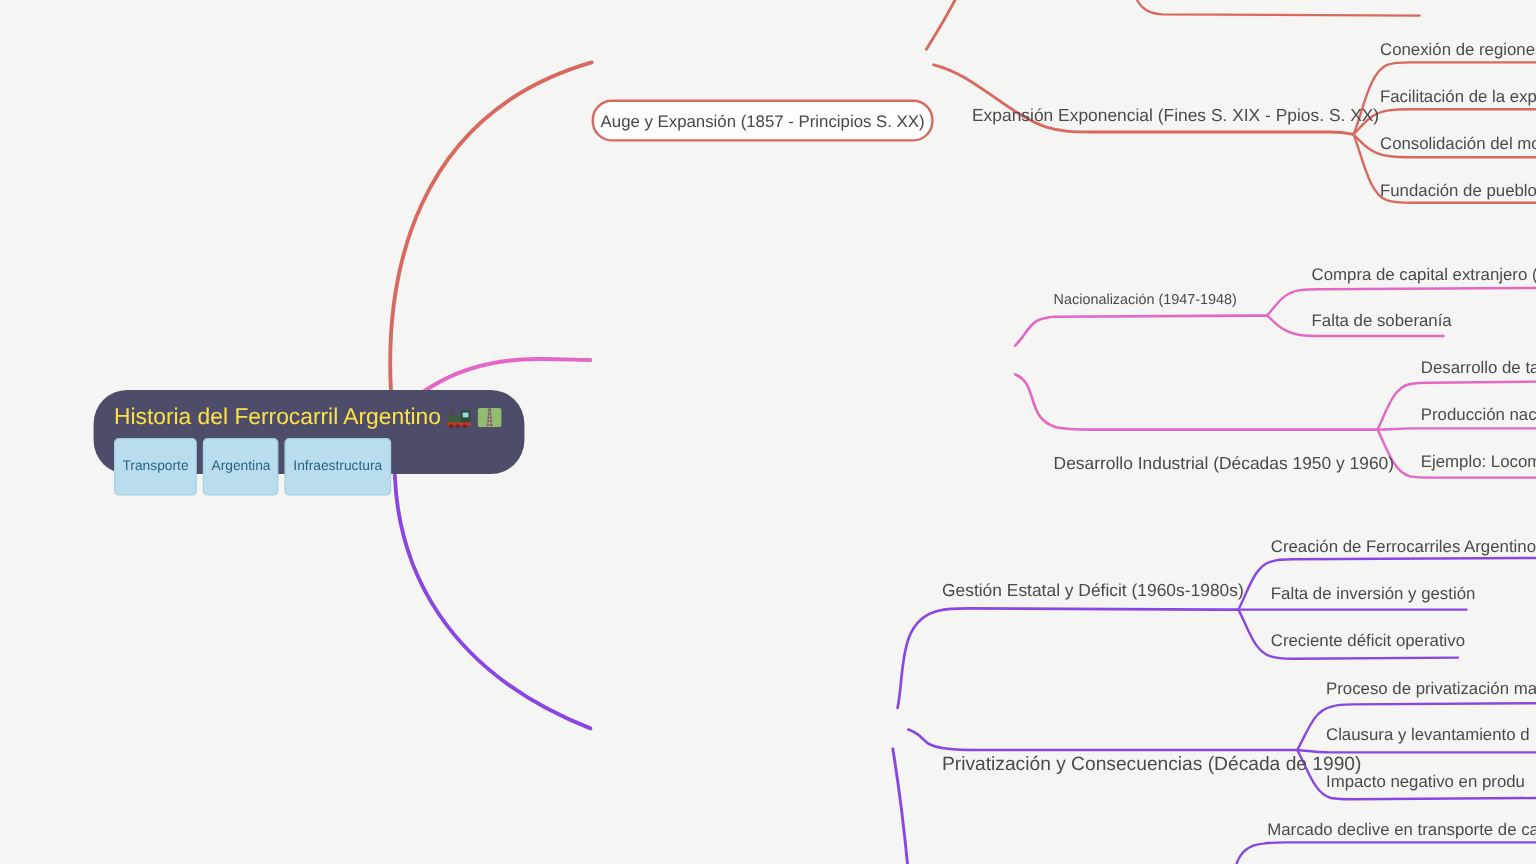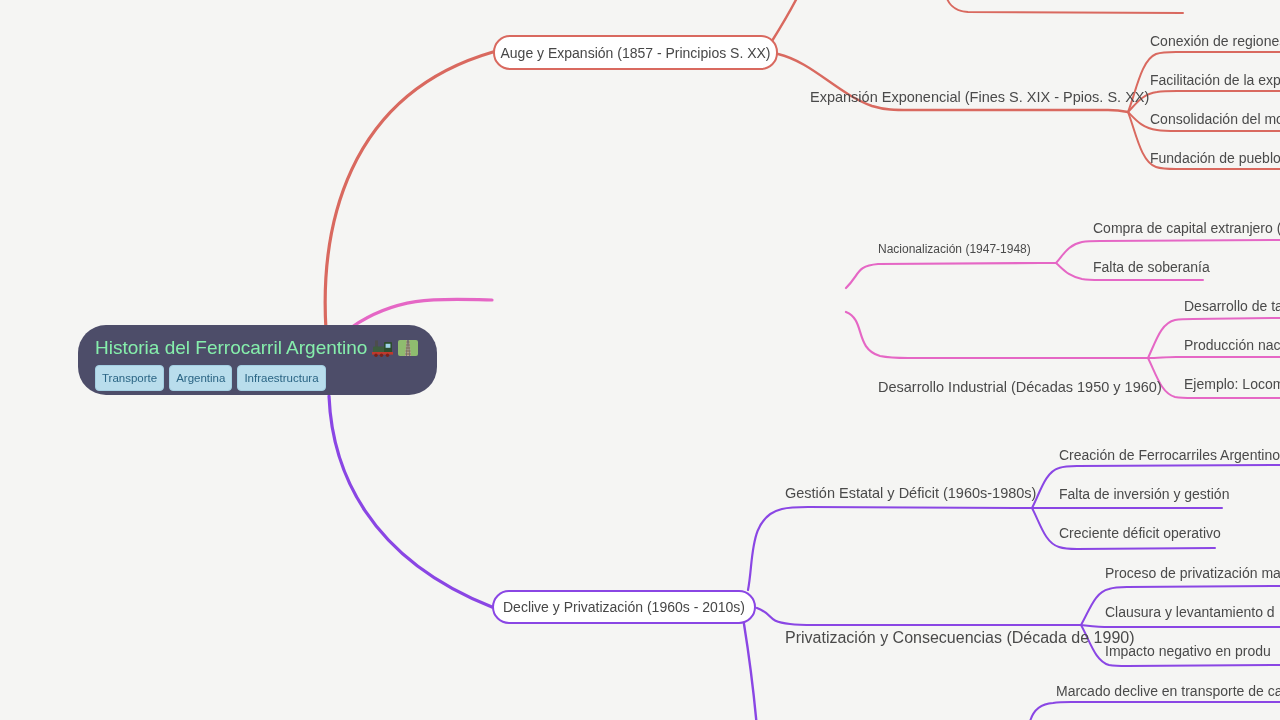--- a/index.html
+++ b/index.html
@@ -12,34 +12,35 @@
   svg.links path { fill:none; stroke-linecap:round; }
   .lbl {
     position:absolute; white-space:nowrap;
     font-size:14px; line-height:19px; color:#4a4a4a;
   }
   .box {
     position:absolute; background:#ffffff; border-radius:17px;
     display:flex; align-items:center; justify-content:center;
     font-size:14px; color:#474747; white-space:nowrap;
     box-sizing:border-box;
+    margin-top:48px;
   }
   .root {
     position:absolute; left:78px; top:325px; width:359px; height:70px;
     background:#4d4d69; border-radius:28px; box-sizing:border-box;
     padding:11px 16px 0 17px;
   }
   .root-title {
-    font-size:19px; color:#86efac; display:flex; align-items:center; gap:5px;
+    font-size:19px; color:#fde047; display:flex; align-items:center; gap:5px;
     line-height:24px;
   }
   .root-tags { display:flex; gap:5px; margin-top:5px; }
   .tag {
     background:#b9ddec; color:#2b6584; font-size:11.5px; line-height:14px;
-    padding:5px 6px; border-radius:4px; border:1px solid #a3cfe2;
+    padding:16px 6px; border-radius:4px; border:1px solid #a3cfe2;
   }
   .emoji-icon { display:inline-flex; }
 </style>
 </head>
 <body>
 
 <div class="stage">
 
   <svg class="links" width="1280" height="720" viewBox="0 0 1280 720">
 
@@ -101,23 +102,20 @@
     <div class="root-tags">
       <span class="tag">Transporte</span>
       <span class="tag">Argentina</span>
       <span class="tag">Infraestructura</span>
     </div>
   </div>
 
   <div class="box" style="left:493px; top:35px; width:285px; height:35px; border:2.5px solid #d9695f;">
     <span>Auge y Expansión (1857 - Principios S. XX)</span>
   </div>
-  <div class="box" style="left:492px; top:590px; width:264px; height:34px; border:2.5px solid #8a46e4;">
-    <span>Declive y Privatización (1960s - 2010s)</span>
-  </div>
 
   <div class="lbl" style="left:973px; top:-14px; font-size:14.5px;">Uso de la locomotora 'La Porteña'</div>
   <div class="lbl" style="left:810px; top:88px; font-size:14.5px;">Expansión Exponencial (Fines S. XIX - Ppios. S. XX)</div>
   <div class="lbl" style="left:1150px; top:32px;">Conexión de regiones</div>
   <div class="lbl" style="left:1150px; top:71px;">Facilitación de la expa</div>
   <div class="lbl" style="left:1150px; top:110px;">Consolidación del mo</div>
   <div class="lbl" style="left:1150px; top:149px;">Fundación de pueblos</div>
 
   <div class="lbl" style="left:878px; top:240px; font-size:12px;">Nacionalización (1947-1948)</div>
   <div class="lbl" style="left:1093px; top:219px;">Compra de capital extranjero (p</div>

